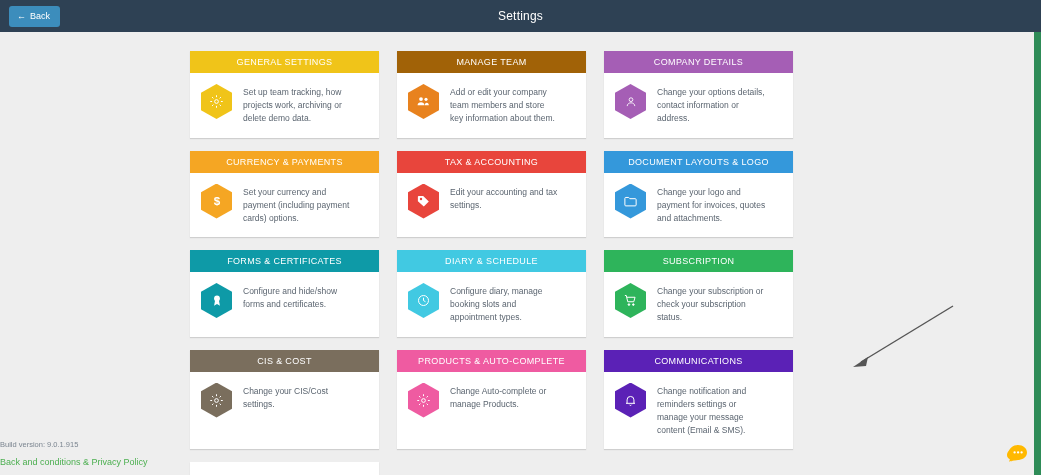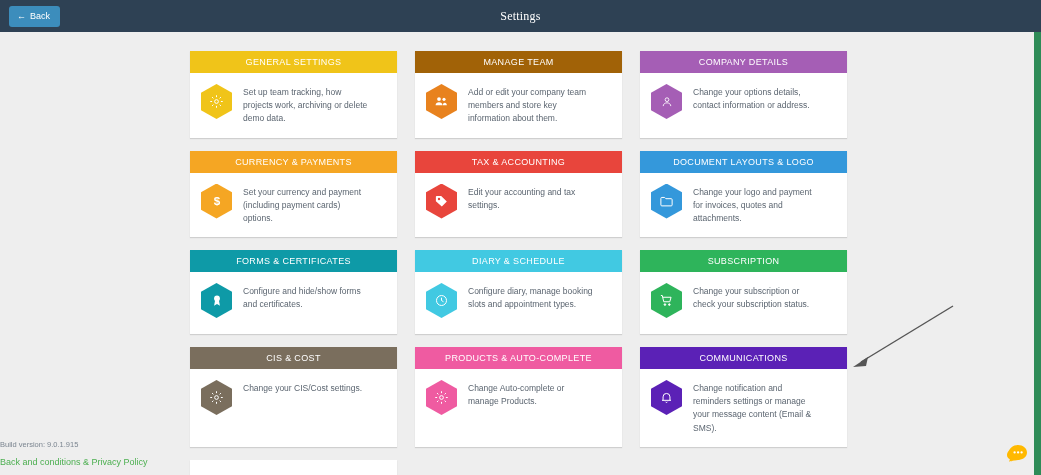--- a/index.html
+++ b/index.html
@@ -33,40 +33,39 @@
   }
   .back-btn .arr { font-size: 9px; line-height: 1; }
   .topbar-title {
     position: absolute;
     left: 0; right: 0;
     text-align: center;
     color: #ffffff;
     font-size: 12px;
     letter-spacing: .2px;
     pointer-events: none;
-    font-family: Liberation Serif, serif;
   }
 
   
   .content {
     position: absolute;
     top: 32px; left: 0;
     width: 1034px; height: 443px;
     background: #eeeeee;
     overflow: hidden;
   }
   .grid {
     position: absolute;
     left: 190px; top: 19px;
     width: 658px;
   }
   .row { display: flex; gap: 18px; margin-bottom: 13px; }
 
   .card {
-    width: 207px;
+    width: 189px;
     background: #ffffff;
     box-shadow: 0 1px 1px rgba(0,0,0,0.13);
     display: flex; flex-direction: column;
     cursor: pointer;
   }
   .card-head {
     height: 22px;
     display: flex; align-items: center; justify-content: center;
     color: #ffffff;
     font-size: 9px;

